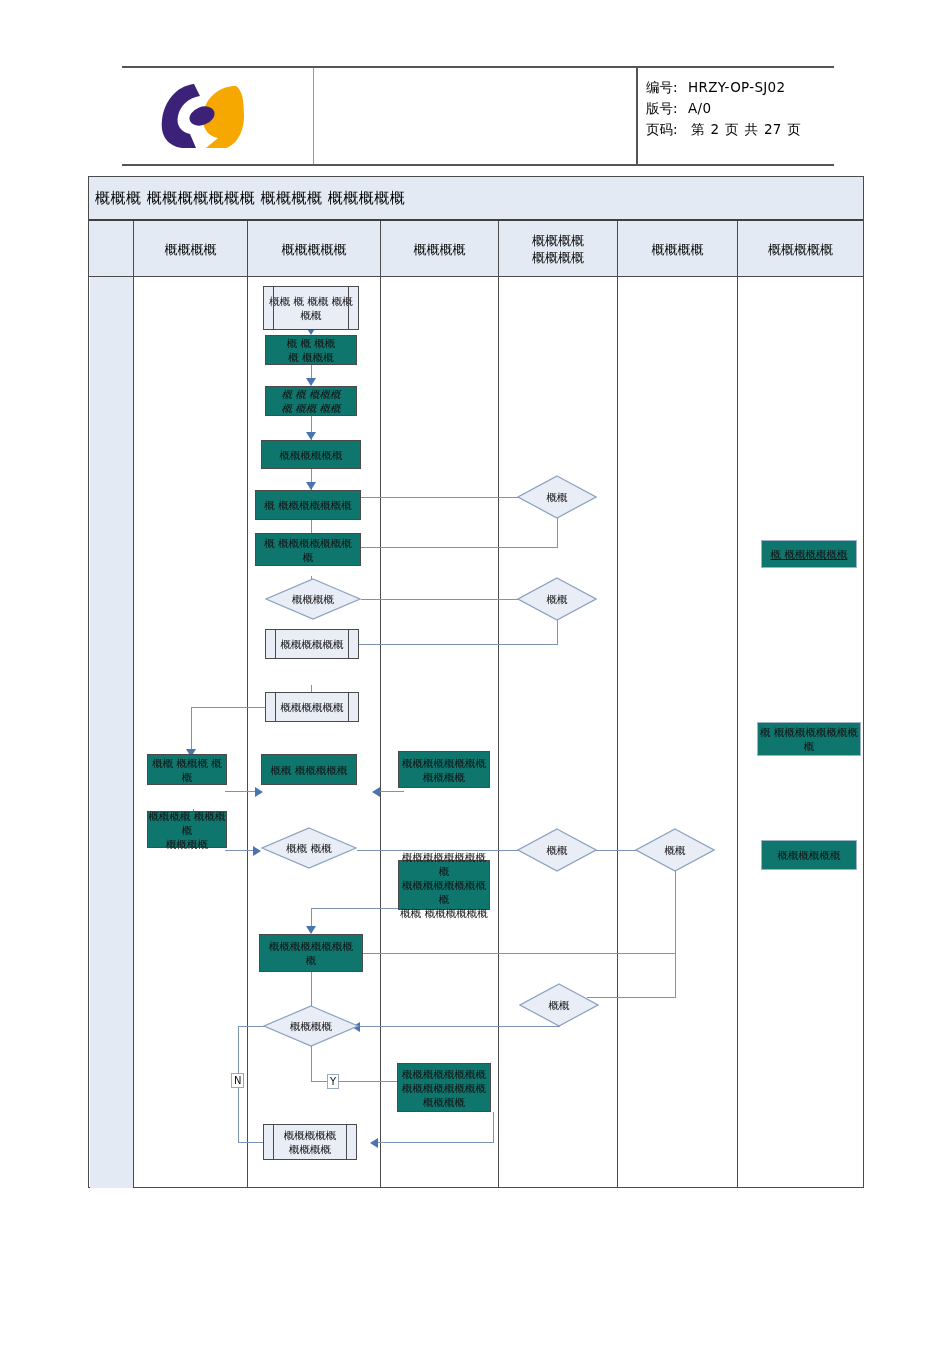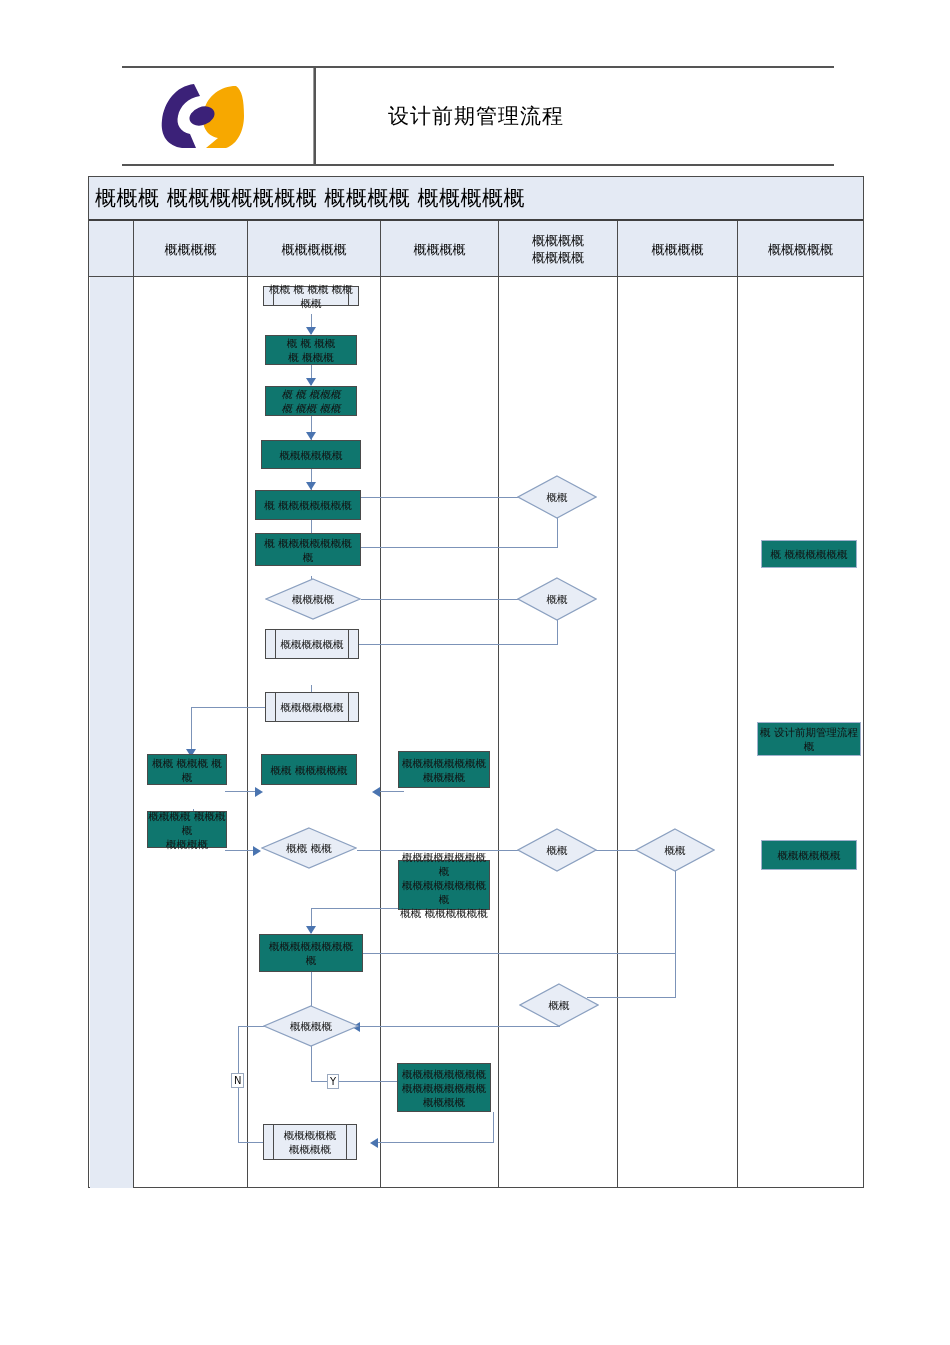--- a/index.html
+++ b/index.html
@@ -13,21 +13,21 @@
   #hdr-title{font-family:"DejaVu Serif","Liberation Serif",serif;font-size:21px;letter-spacing:1px;}
   #hdr-meta-cell{position:absolute;left:514px;top:0;width:198px;height:96px;border-left:2px solid #555;box-sizing:border-box;padding:9px 0 0 8px;}
   .meta-row{font-size:13.5px;line-height:21px;white-space:nowrap;font-family:"DejaVu Sans","Liberation Sans",sans-serif;}
   .meta-label{display:inline-block;width:42px;}
   .meta-val{letter-spacing:.3px;}
   .pg{display:inline-block;padding:0 3px;}
 
   
   #chart-table{position:absolute;left:88px;top:176px;width:776px;height:1012px;border:1px solid #4b4b4b;box-sizing:border-box;background:#fff;}
   #title-band{position:absolute;left:0;top:0;width:100%;height:44px;background:#e4eaf4;border-bottom:2px solid #3f3f3f;box-sizing:border-box;display:flex;align-items:center;padding-left:6px;}
-  #title-band-text{font-family:"DejaVu Serif","Liberation Serif",serif;font-size:21px;letter-spacing:.5px;}
+  #title-band-text{font-family:"DejaVu Serif","Liberation Serif",serif;font-size:15px;letter-spacing:.5px;}
 
   #head-row{position:absolute;left:0;top:44px;width:100%;height:56px;background:#e4eaf4;border-bottom:1px solid #4b4b4b;box-sizing:border-box;}
   .hcell{position:absolute;top:0;height:56px;display:flex;align-items:center;justify-content:center;text-align:center;font-family:"DejaVu Serif","Liberation Serif",serif;font-size:13px;line-height:17px;box-sizing:border-box;border-left:1px solid #4b4b4b;}
   .hcell.noline{border-left:none;}
 
   
   .vline{position:absolute;top:100px;width:1px;background:#4b4b4b;height:911px;}
   #leftband{position:absolute;left:1px;top:100px;width:44px;height:911px;background:#e4eaf4;}
 
   
@@ -61,24 +61,32 @@
 <div id="header">
 
   <div id="hdr-logo-cell">
     <svg id="hdr-logo" viewBox="0 0 100 80">
       <path d="M44 8 C26 10 14 26 12 44 C10 60 18 70 32 72 L46 72 L40 58 C30 56 26 48 28 40 C30 30 38 22 50 20 Z" fill="#3b2178"></path>
       <path d="M86 10 C70 10 58 20 54 34 C50 48 56 60 68 62 L56 72 L76 72 C88 68 94 54 94 40 C94 24 92 14 86 10 Z" fill="#f7a800"></path>
       <ellipse cx="52" cy="40" rx="13" ry="9" transform="rotate(-22 52 40)" fill="#3b2178"></ellipse>
     </svg>
   </div>
 
-  <div id="hdr-title-cell">
-    <div id="hdr-title">设计前期管理流程</div>
-  </div>
-
+
+  <div id="hdr-meta-cell">
+    <div class="meta-row">
+      <span class="meta-label">编号:</span><span class="meta-val">HRZY-OP-SJ02</span>
+    </div>
+    <div class="meta-row">
+      <span class="meta-label">版号:</span><span class="meta-val">A/0</span>
+    </div>
+    <div class="meta-row">
+      <span class="meta-label">页码:</span><span class="pg">第</span><span class="pg">2</span><span class="pg">页</span><span class="pg">共</span><span class="pg">27</span><span class="pg">页</span>
+    </div>
+  </div>
 </div>
 
 <div id="chart-table">
 
   <div id="title-band">
     <span id="title-band-text">概概概 概概概概概概概 概概概概 概概概概概</span>
   </div>
 
   <div id="head-row">
     <div class="hcell noline" style="left:0;width:44px;"></div>
@@ -173,21 +181,21 @@
   <div class="arw arw-r" style="left:254px;top:961px;"></div>
 
   <div class="ln lnv" style="left:222px;top:867px;height:38px;"></div>
   <div class="ln lnh" style="left:222px;top:904px;width:128px;"></div>
   <div class="arw arw-r" style="left:343px;top:900px;"></div>
 
   <div class="ln lnv" style="left:404px;top:935px;height:31px;"></div>
   <div class="ln lnh" style="left:286px;top:965px;width:119px;"></div>
   <div class="arw arw-l" style="left:281px;top:961px;"></div>
 
-  <div class="shape pred" style="left:174px;top:109px;width:96px;height:20px;white-space:pre-line;">概概 概 概概 概概
+  <div class="shape pred" style="left:174px;top:109px;width:96px;height:44px;white-space:pre-line;">概概 概 概概 概概
 概概</div>
   <div class="shape proc" style="left:176px;top:158px;width:92px;height:30px;white-space:pre-line;">概 概 概概
 概 概概概</div>
   <div class="shape proc" style="left:176px;top:209px;width:92px;height:30px;white-space:pre-line;font-style:italic;">概 概 概概概
 概 概概 概概</div>
   <div class="shape proc" style="left:172px;top:263px;width:100px;height:29px;">概概概概概概</div>
   <div class="shape proc" style="left:166px;top:313px;width:106px;height:30px;">概 概概概概概概概</div>
 
   <div class="shape dia" style="left:428px;top:298px;width:80px;height:44px;background:none;">
     <svg class="diasvg" width="80" height="44" viewBox="0 0 80 44">
@@ -263,21 +271,21 @@
       </svg>
     <span class="dlabel">概概概概</span>
   </div>
 
   <div class="shape proc" style="left:308px;top:886px;width:94px;height:49px;white-space:pre-line;">概概概概概概概概
 概概概概概概概概
 概概概概</div>
   <div class="shape pred" style="left:174px;top:947px;width:94px;height:36px;white-space:pre-line;">概概概概概
 概概概概</div>
 
-  <div class="shape proc thin" style="left:672px;top:363px;width:96px;height:28px;">概 概概概概概概</div>
-  <div class="shape proc thin" style="left:668px;top:545px;width:104px;height:34px;white-space:pre-line;">概 设计前期管理流程
+  <div class="shape proc thin" style="left:672px;top:363px;width:96px;height:28px;text-decoration:underline;">概 概概概概概概</div>
+  <div class="shape proc thin" style="left:668px;top:545px;width:104px;height:34px;white-space:pre-line;">概 概概概概概概概概
 概</div>
   <div class="shape proc thin" style="left:672px;top:663px;width:96px;height:30px;">概概概概概概</div>
 
   <div class="brlabel" style="left:142px;top:896px;">N</div>
   <div class="brlabel" style="left:238px;top:897px;">Y</div>
 
 </div>
 
 </body></html>

